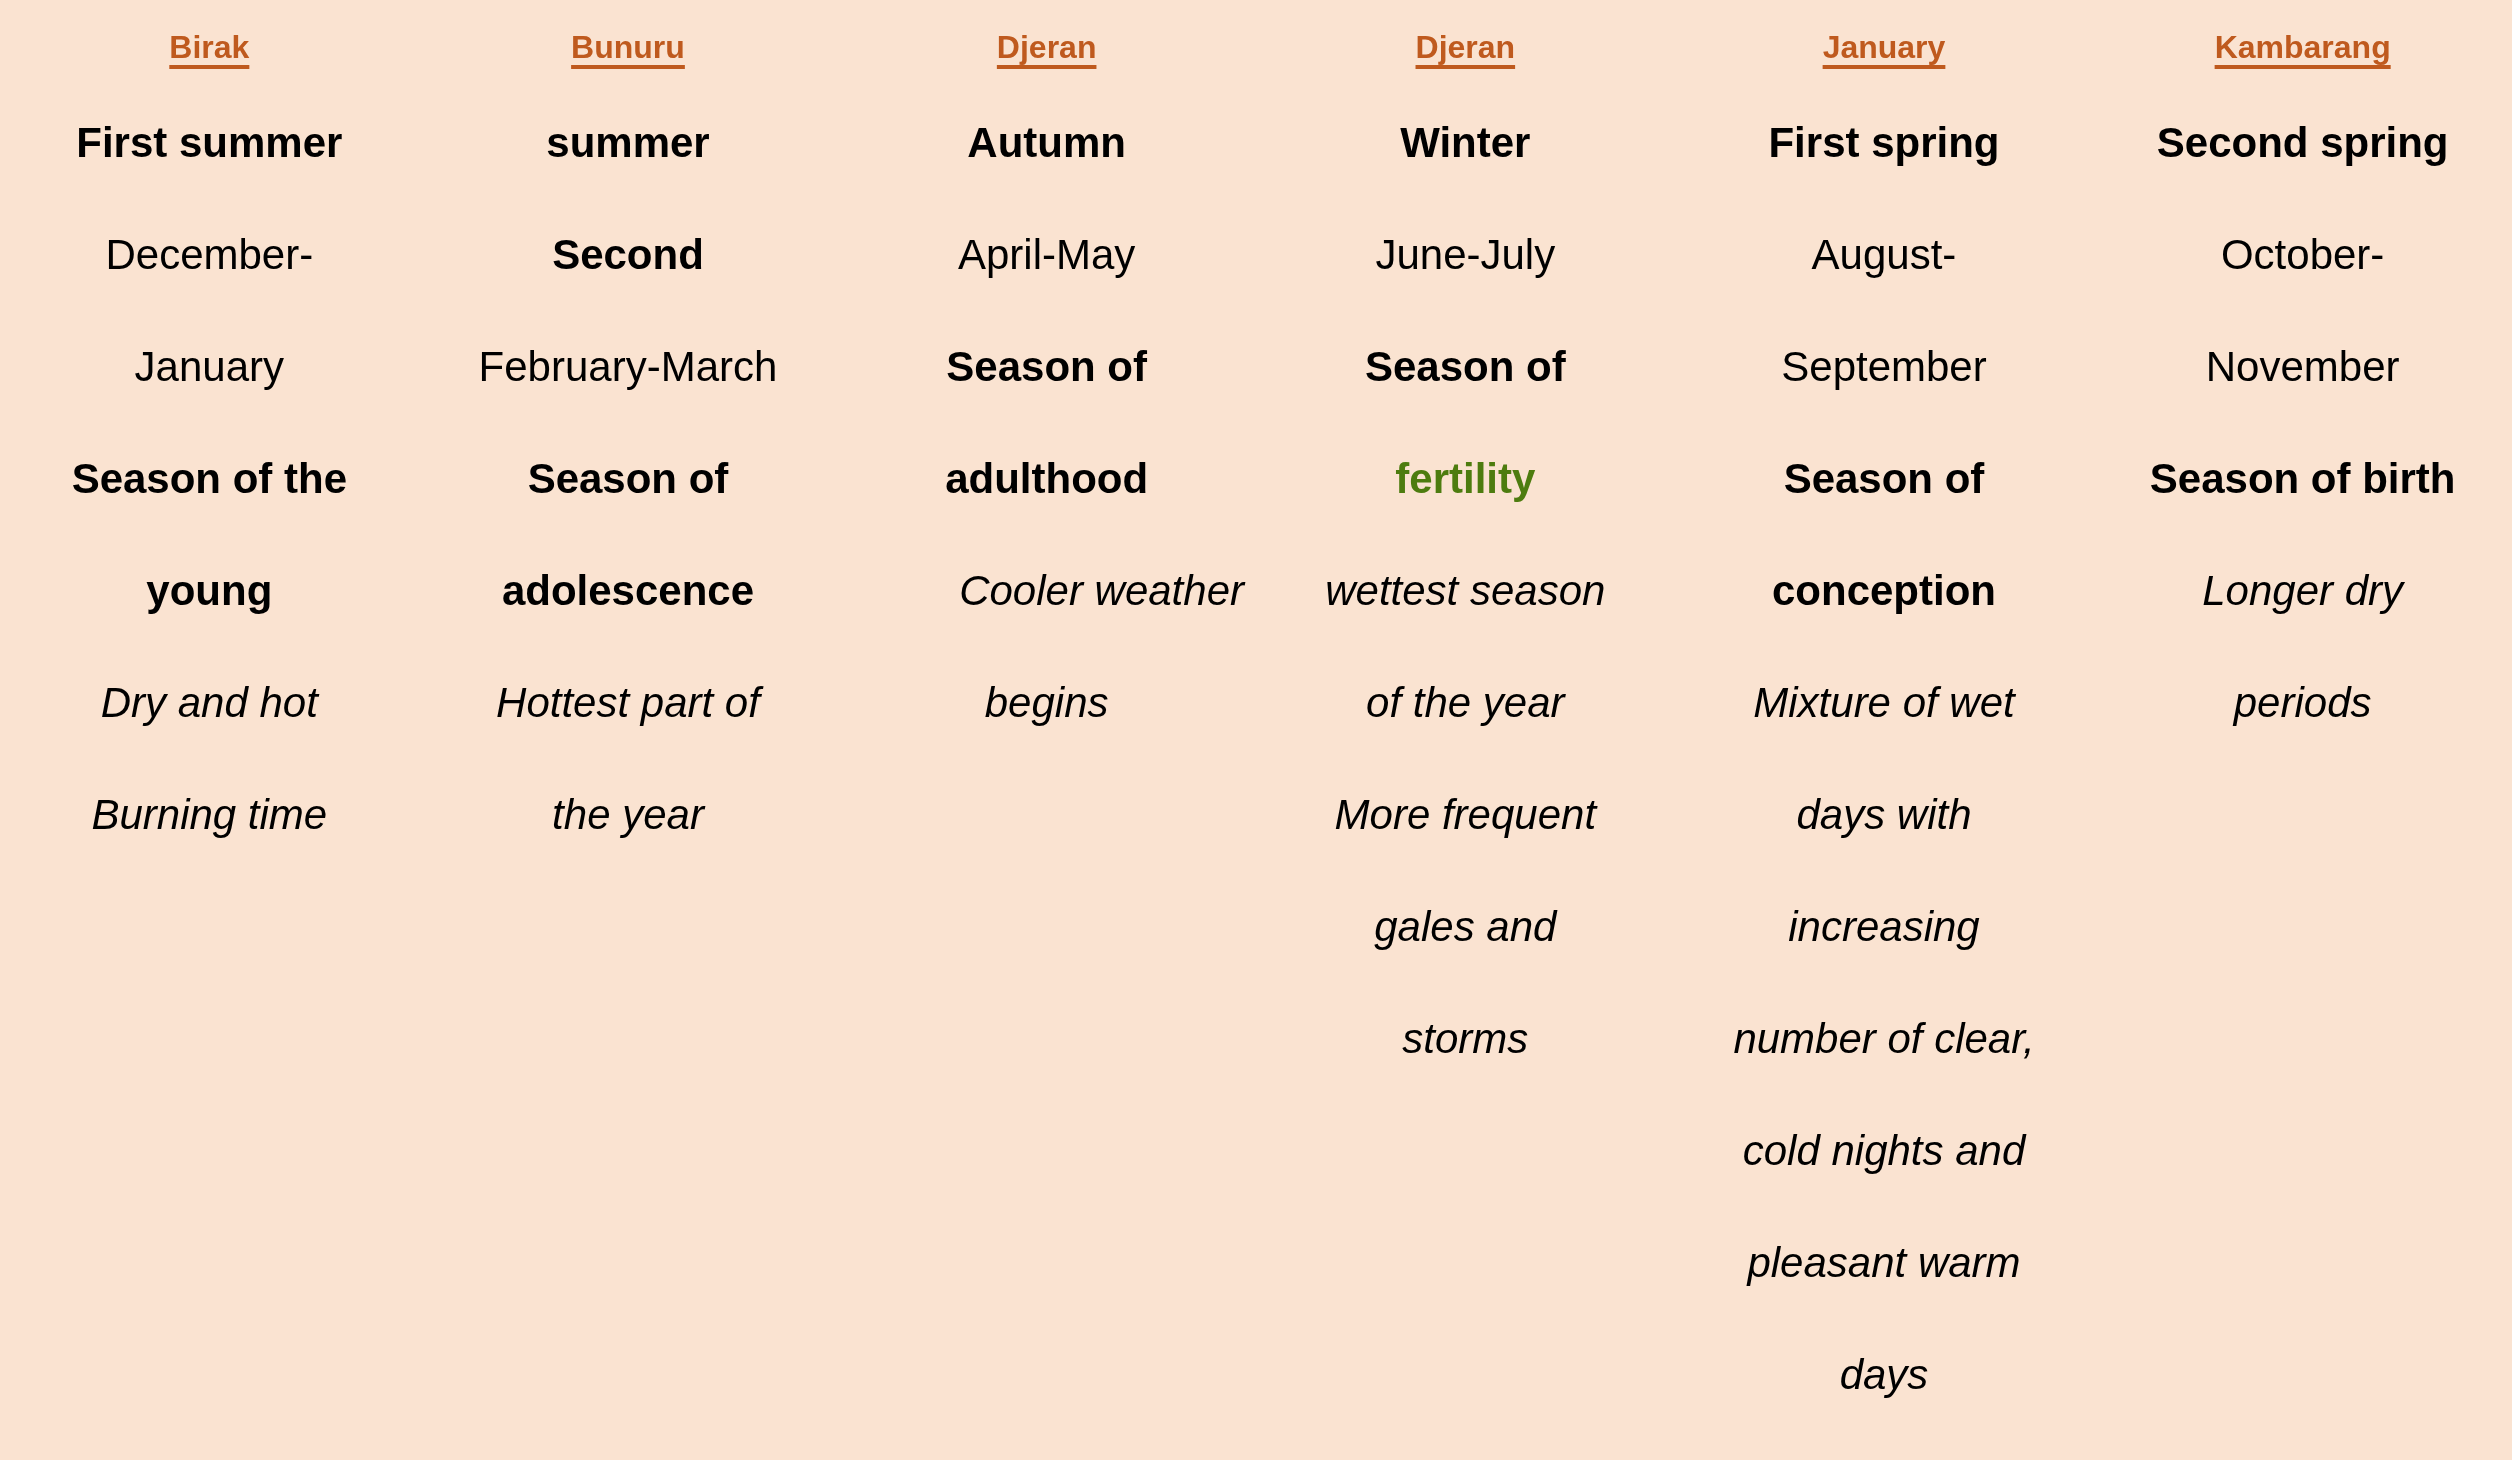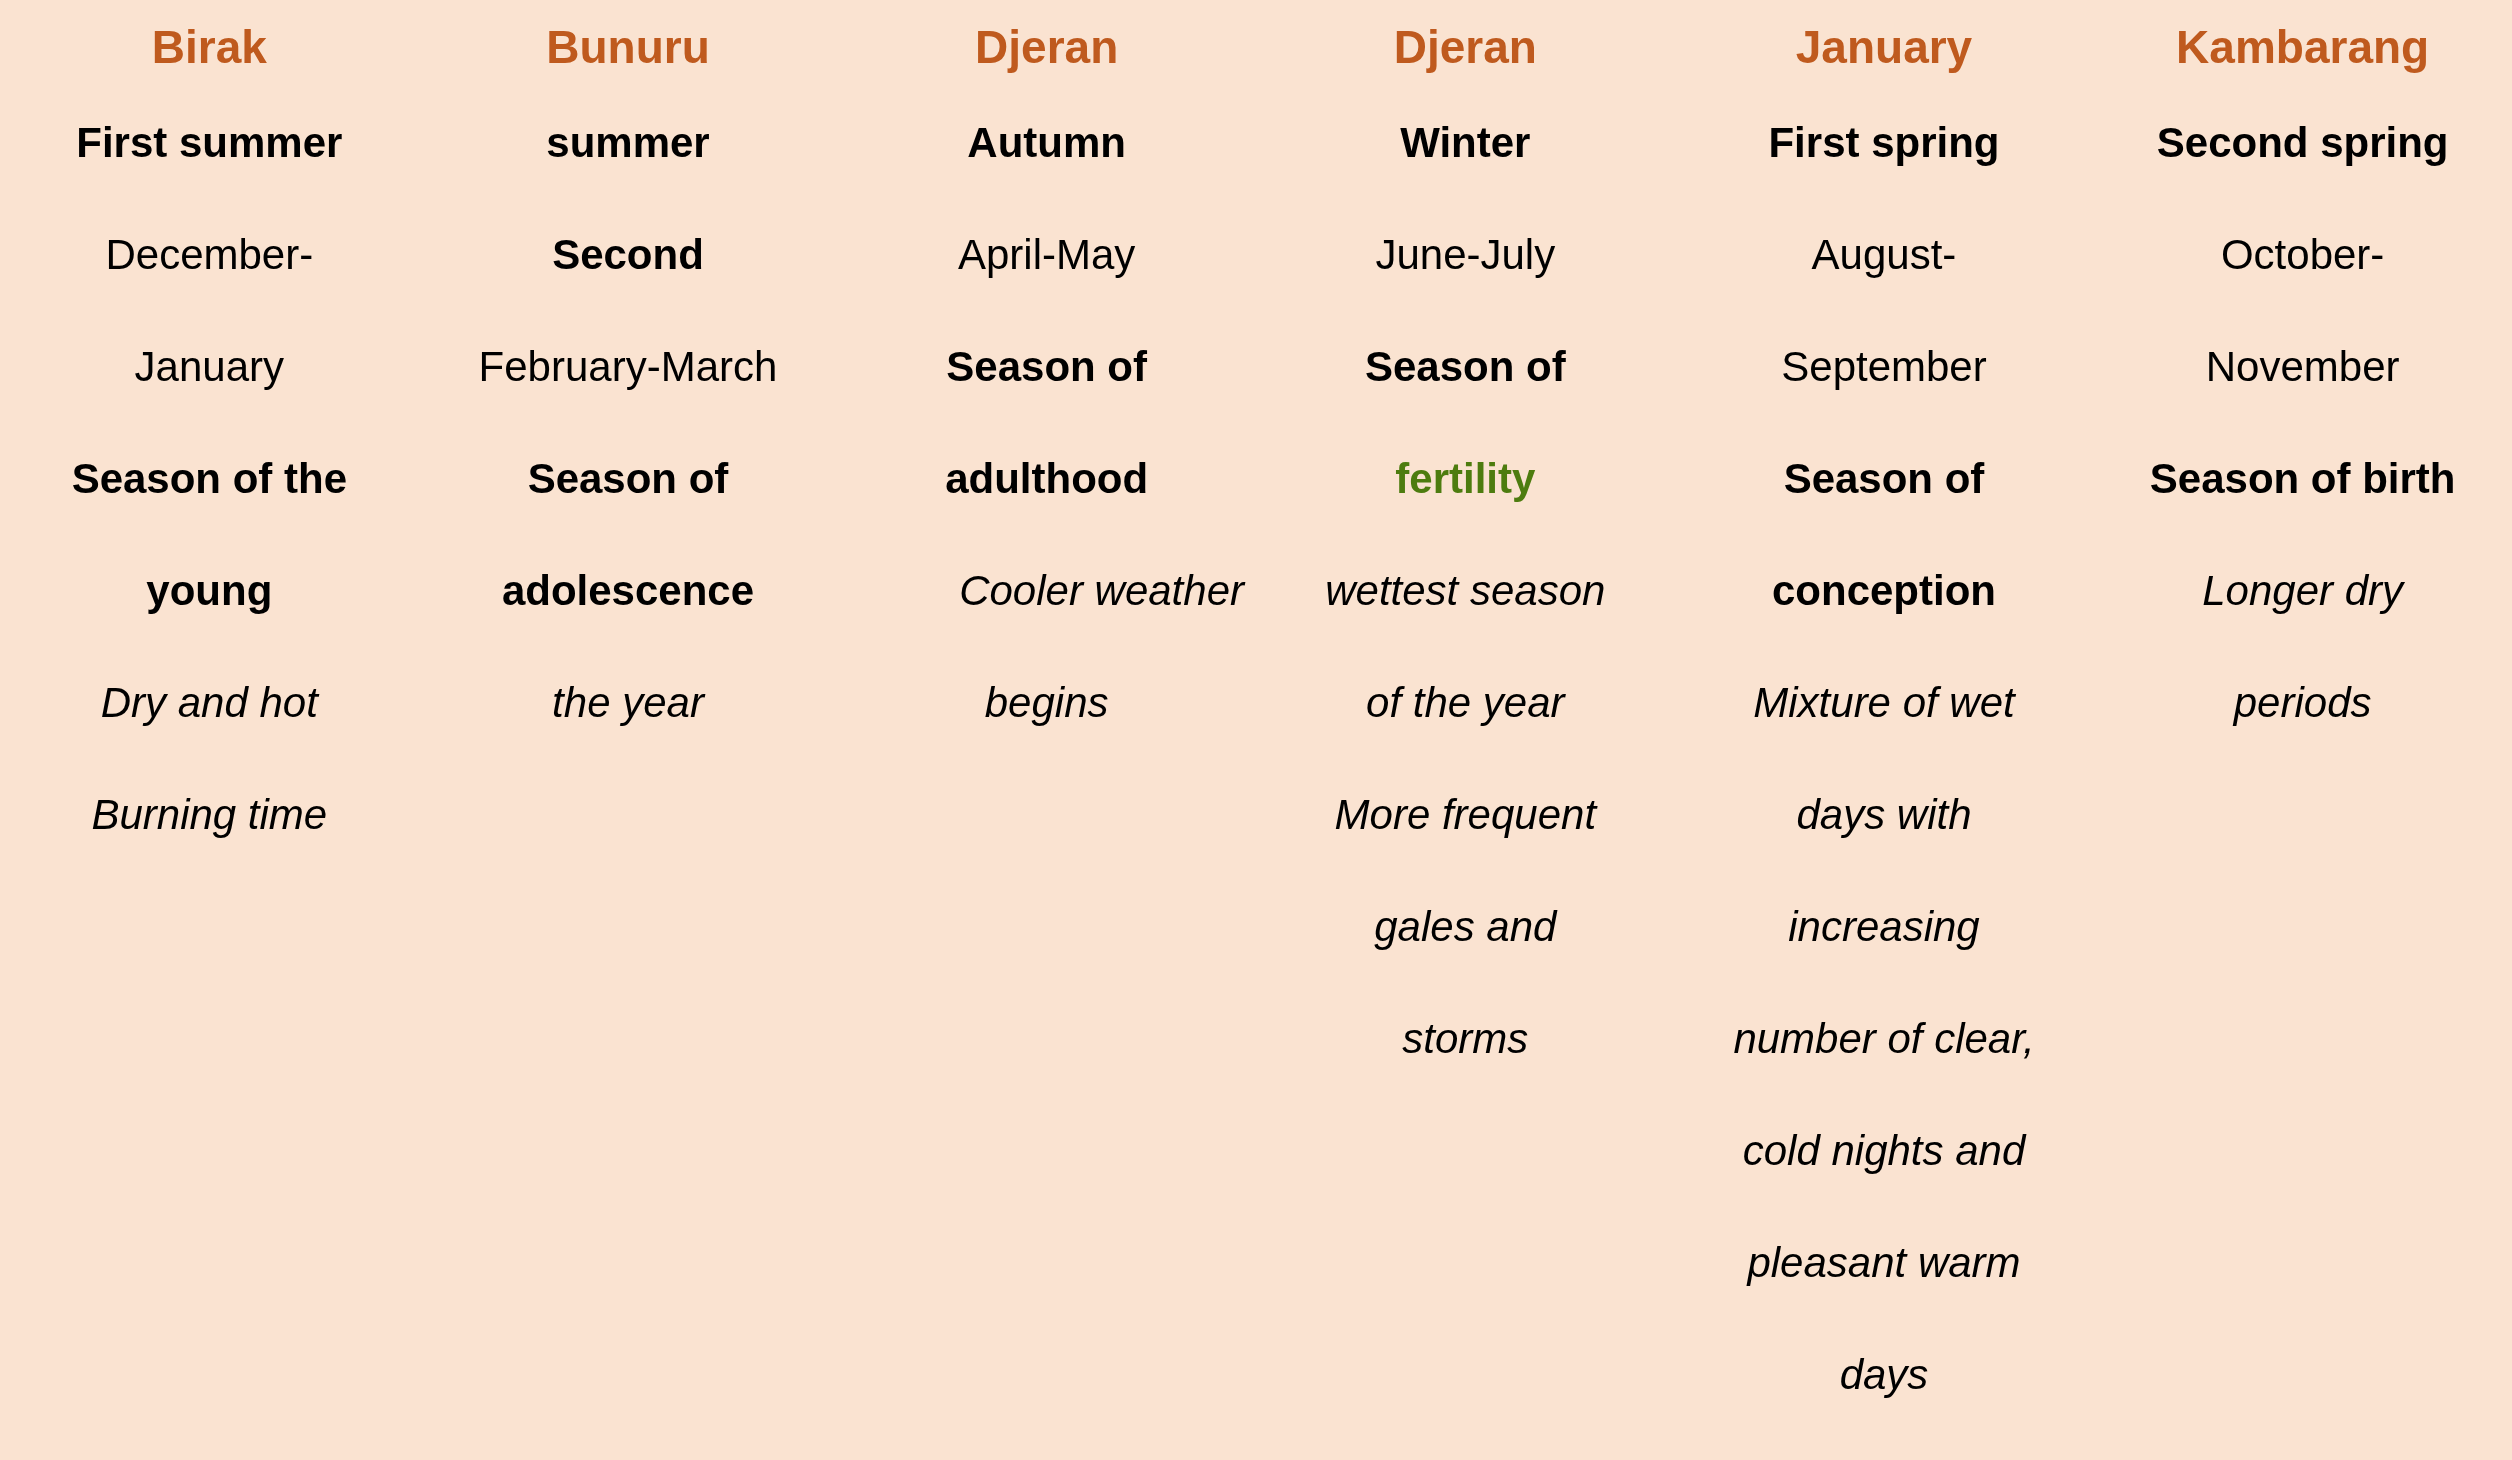--- a/index.html
+++ b/index.html
@@ -40,21 +40,22 @@
     text-align: center;
     color: #000000;
     font-size: 42px;
     white-space: nowrap;
     overflow: visible;
   }
 
   .line.heading {
     color: #bf5a1e;
     font-weight: bold;
-    font-size: 46px;
+    font-size: 32px;
+    text-decoration: underline;
     text-underline-offset: 6.7px;
     text-decoration-thickness: 4px;
     height: 80px;
     line-height: 80px;
   }
 
   .line.bold   { font-weight: bold; }
   .line.normal { font-weight: normal; }
   .line.italic { font-style: italic; font-weight: normal; }
 </style>
@@ -72,20 +73,21 @@
       <div class="line italic" style="color: rgb(0, 0, 0);">Dry and hot</div>
       <div class="line italic" style="color: rgb(0, 0, 0);">Burning time</div>
     </div>
     <div class="season-column">
       <div class="line heading" style="color: rgb(191, 90, 30); text-decoration-color: rgb(191, 90, 30);">Bunuru</div>
       <div class="line bold" style="color: rgb(0, 0, 0);">summer</div>
       <div class="line bold" style="color: rgb(0, 0, 0);">Second</div>
       <div class="line normal" style="color: rgb(0, 0, 0);">February-March</div>
       <div class="line bold" style="color: rgb(0, 0, 0);">Season of</div>
       <div class="line bold" style="color: rgb(0, 0, 0);">adolescence</div>
+      <div class="line italic" style="color: rgb(0, 0, 0);">Hottest part of</div>
       <div class="line italic" style="color: rgb(0, 0, 0);">the year</div>
     </div>
     <div class="season-column">
       <div class="line heading" style="color: rgb(191, 90, 30); text-decoration-color: rgb(191, 90, 30);">Djeran</div>
       <div class="line bold" style="color: rgb(0, 0, 0);">Autumn</div>
       <div class="line normal" style="color: rgb(0, 0, 0);">April-May</div>
       <div class="line bold" style="color: rgb(0, 0, 0);">Season of</div>
       <div class="line bold" style="color: rgb(0, 0, 0);">adulthood</div>
       <div class="line italic" style="color: rgb(0, 0, 0); text-align: right;">Cooler weather</div>
       <div class="line italic" style="color: rgb(0, 0, 0);">begins</div>

